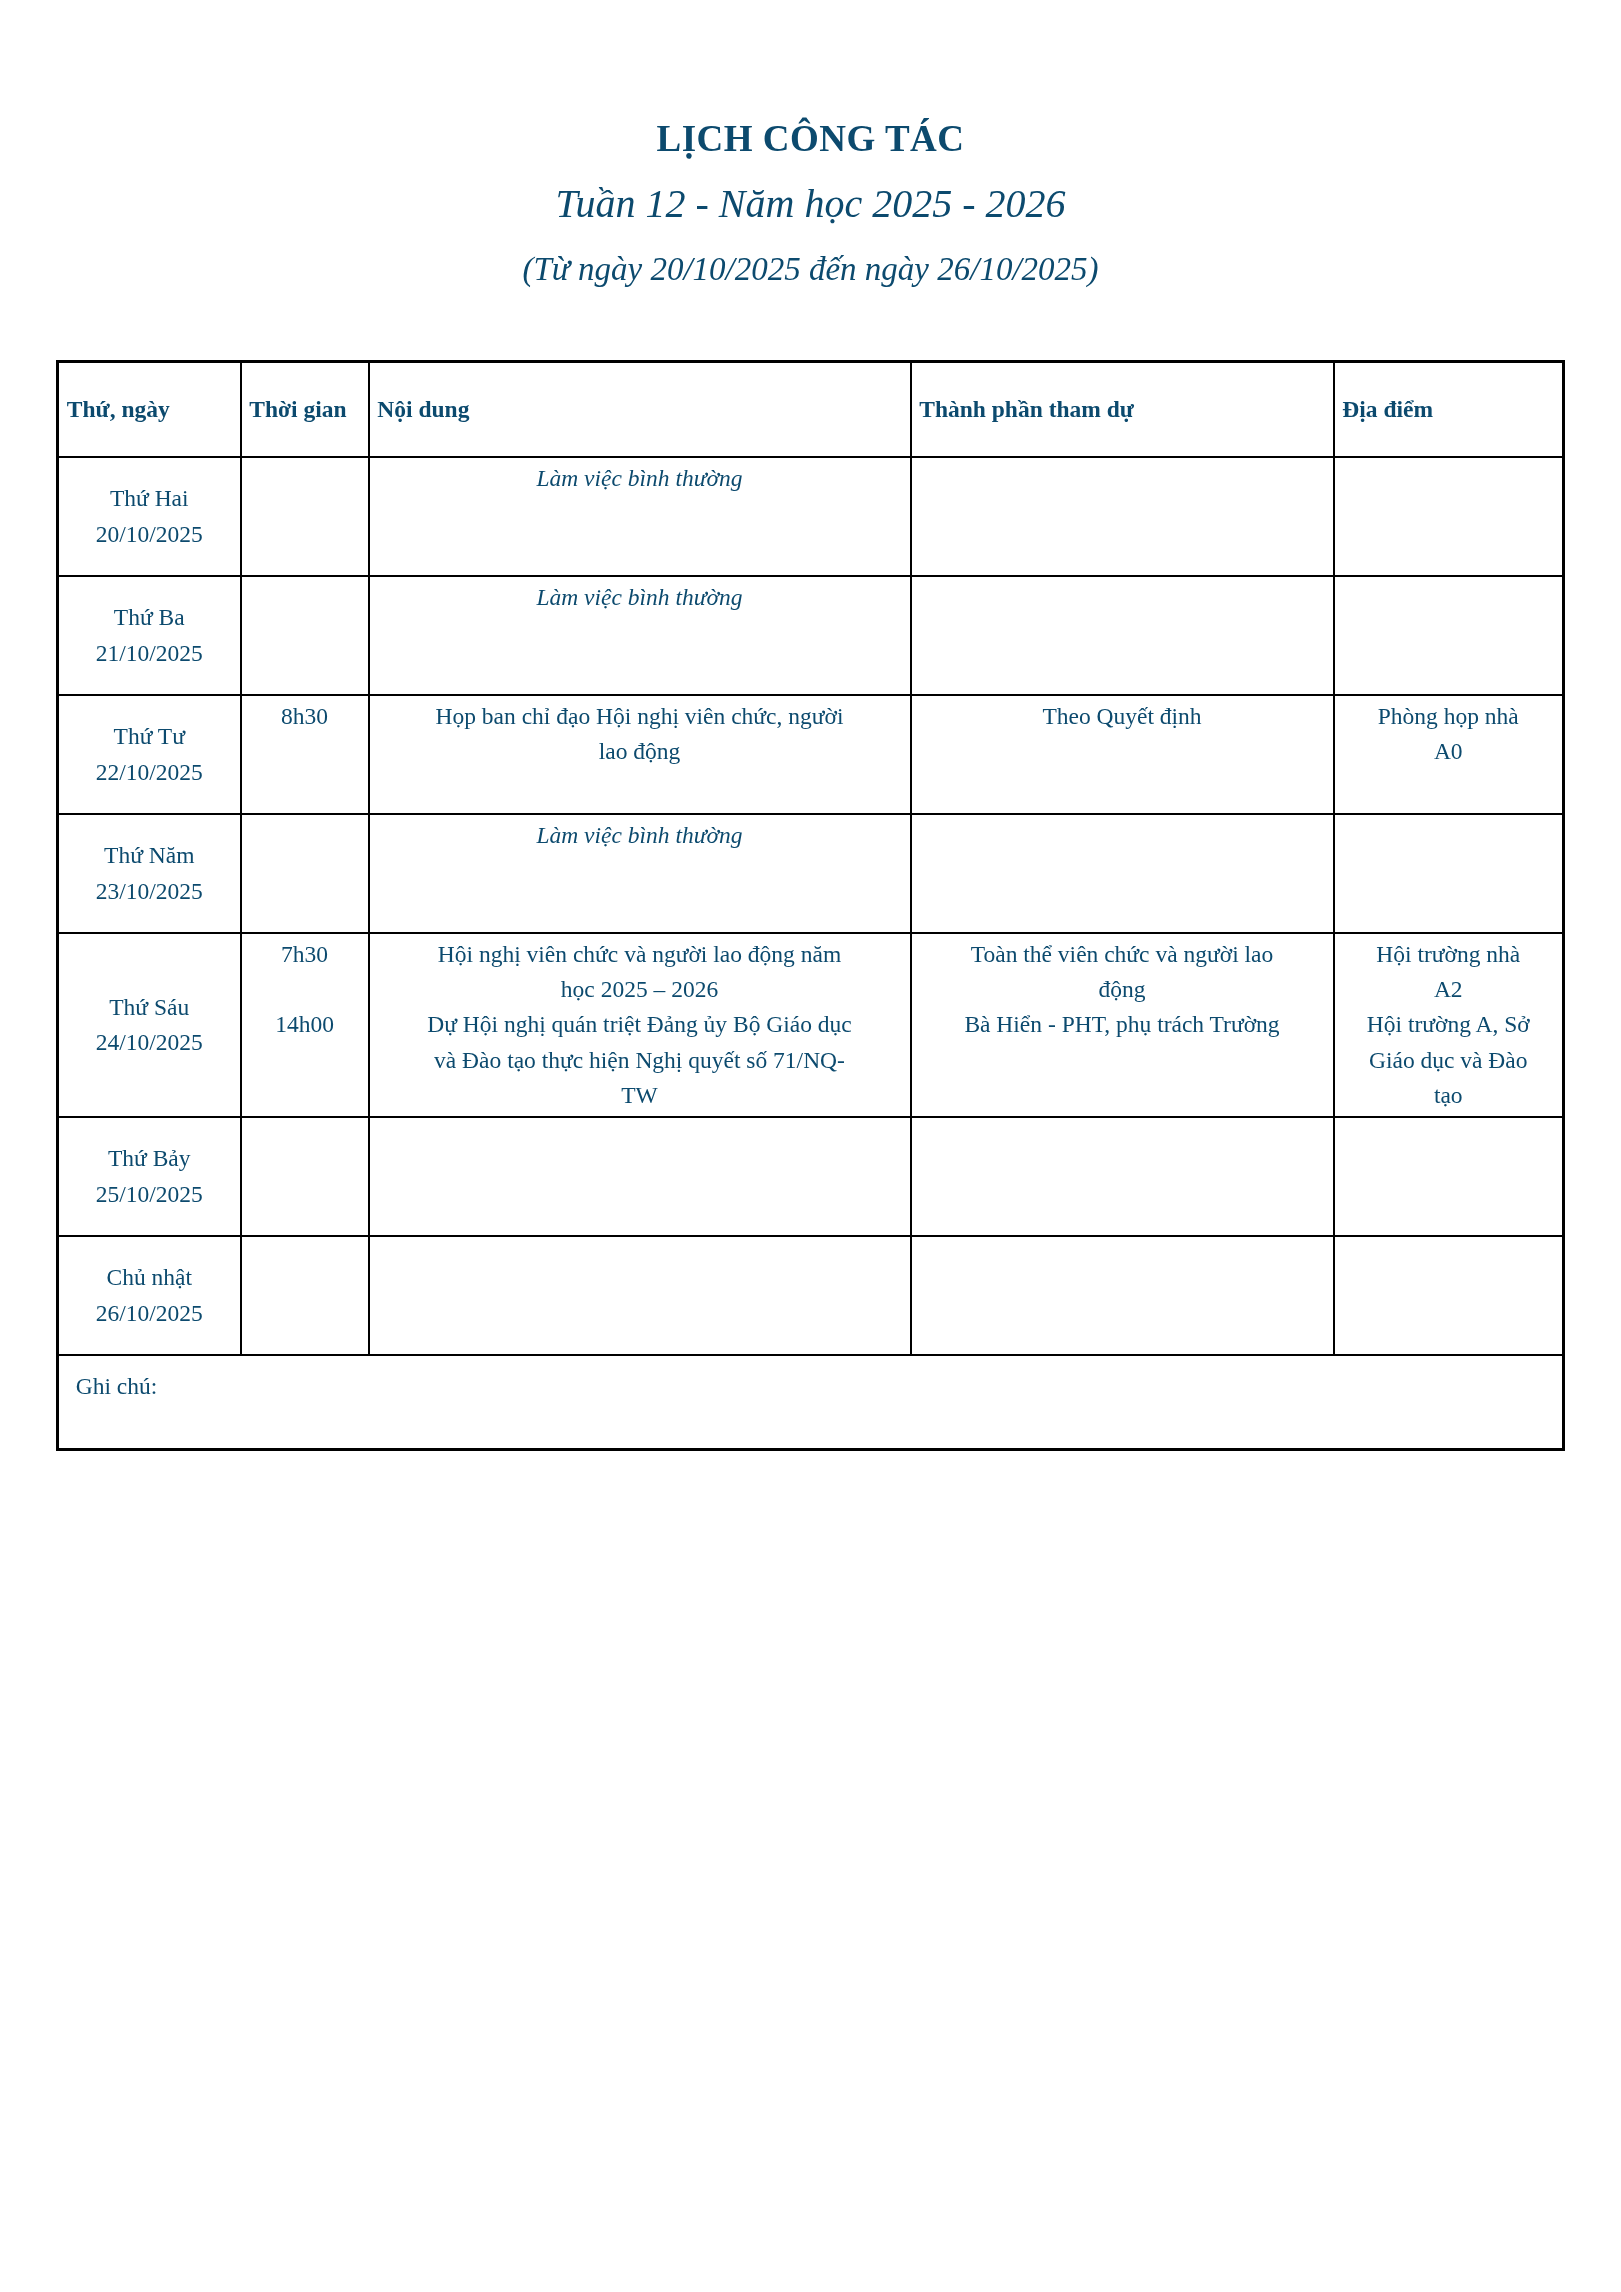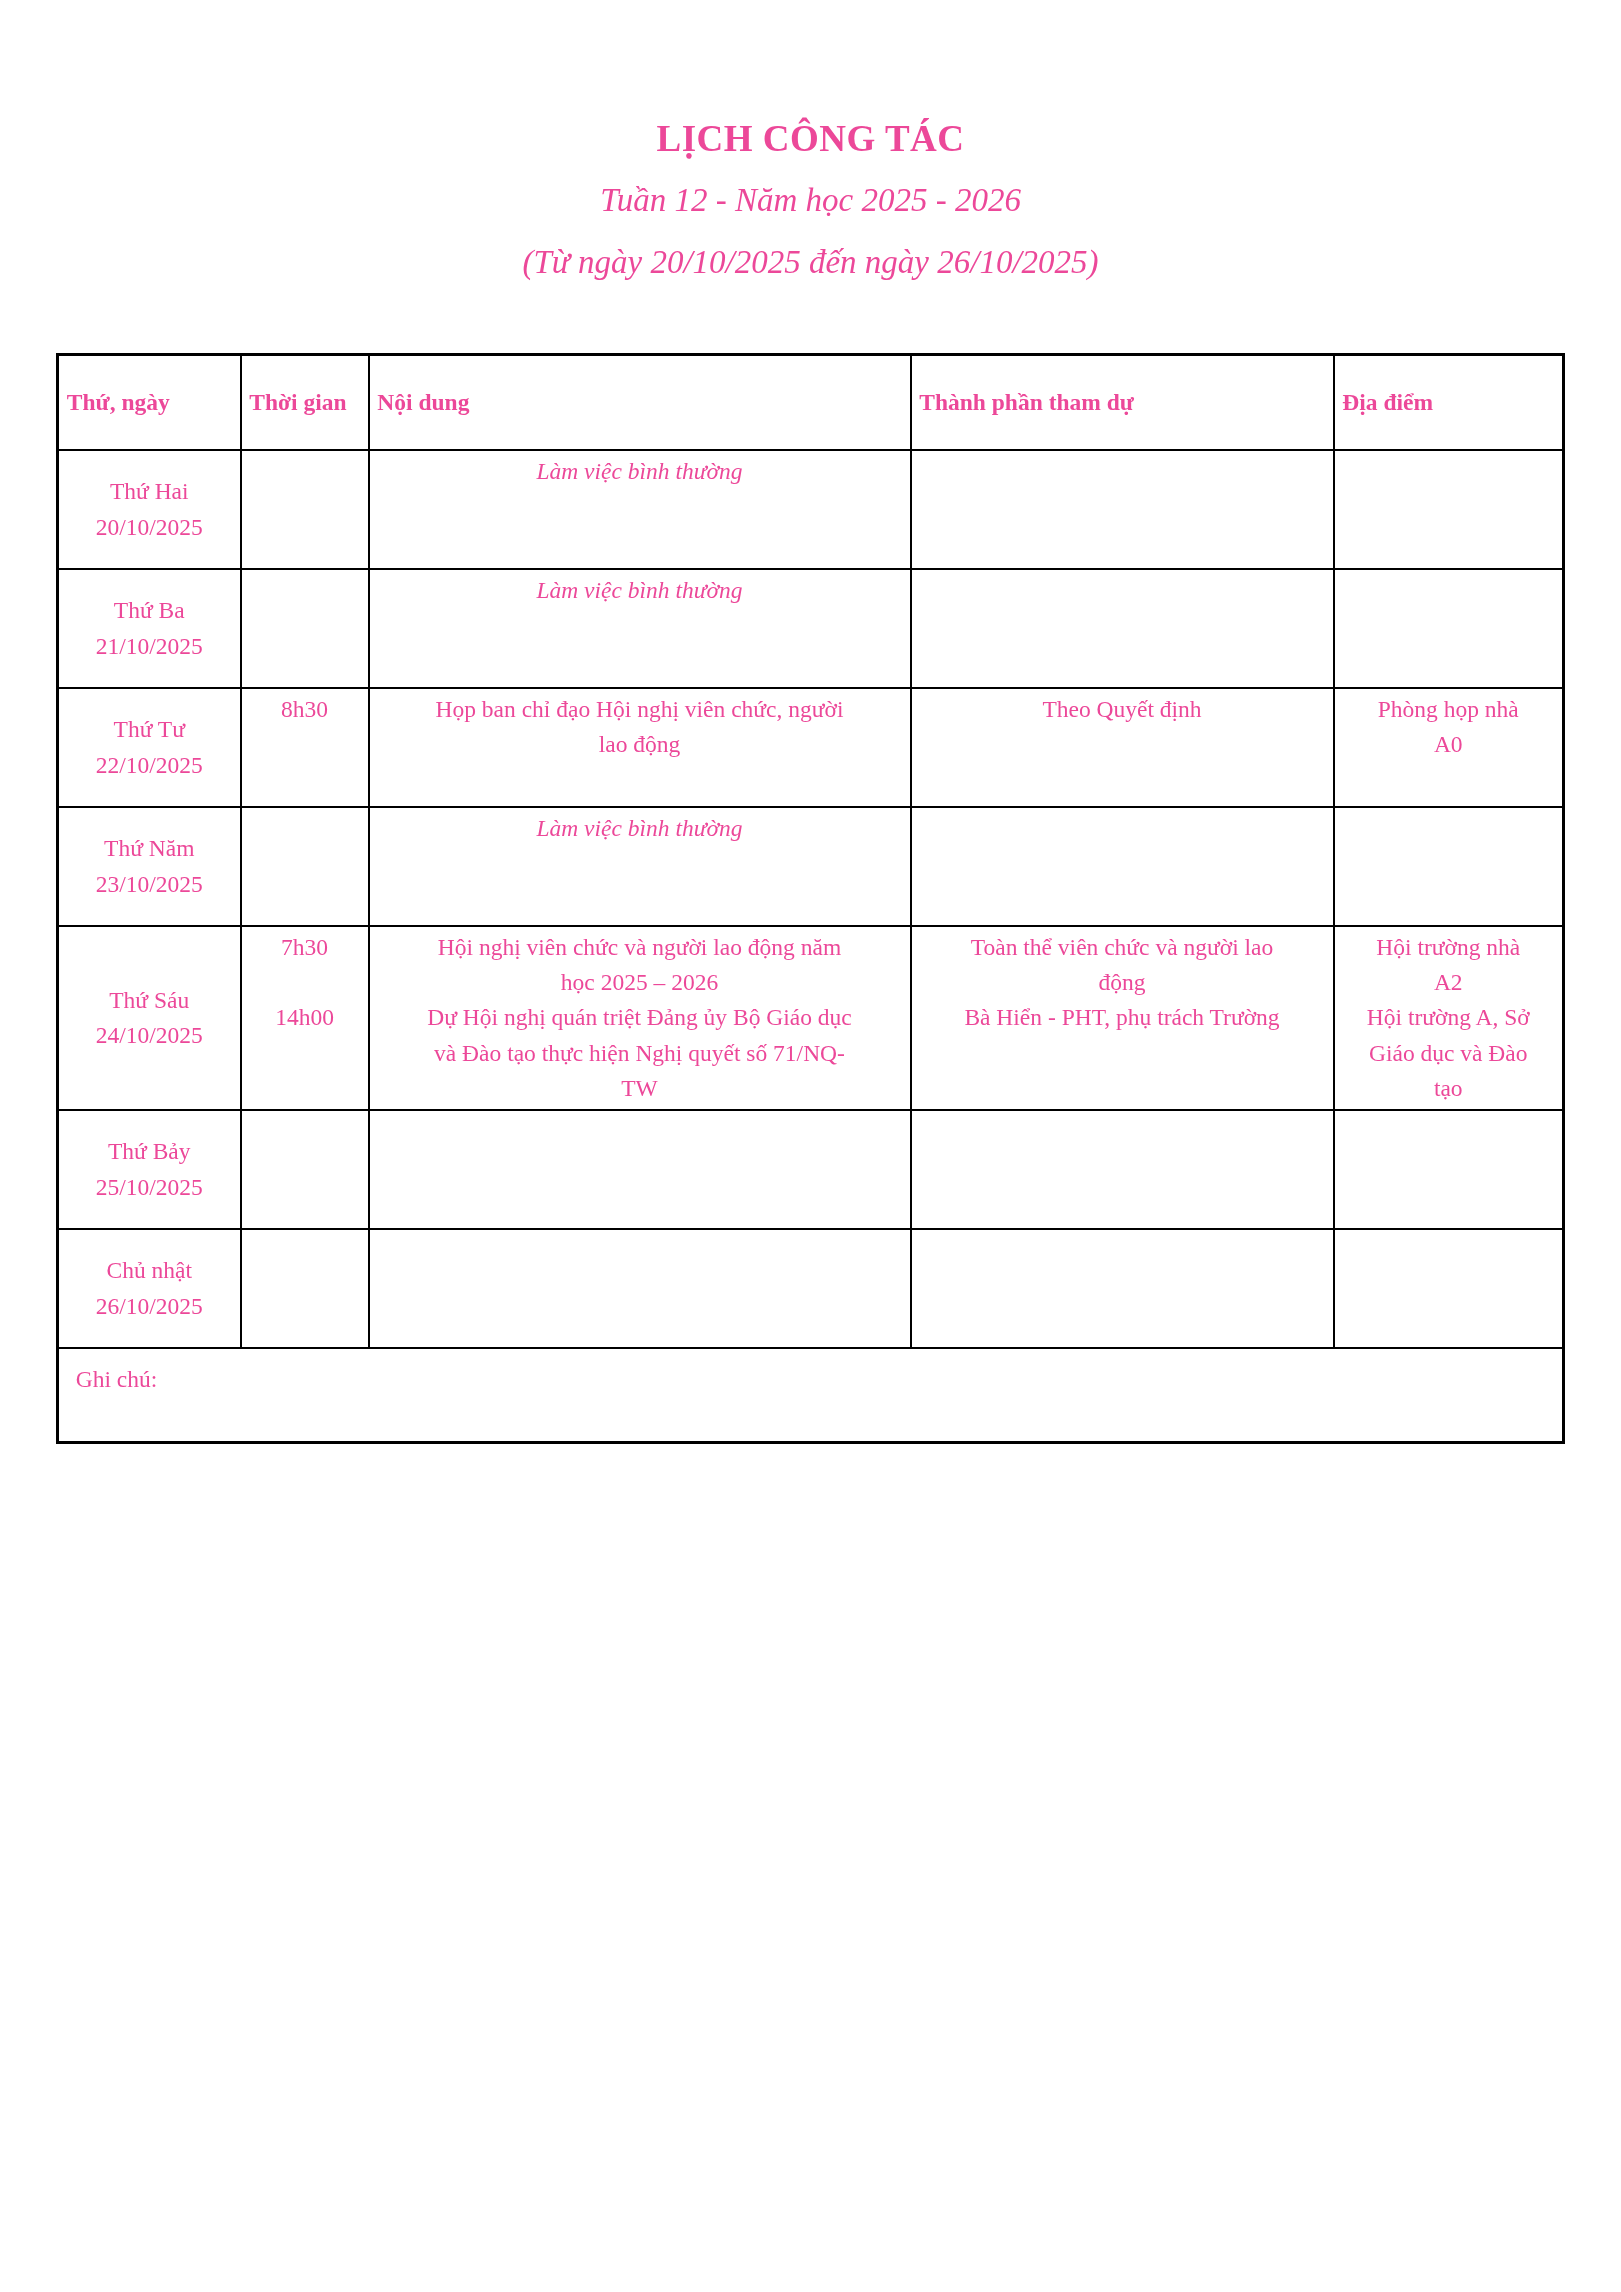--- a/index.html
+++ b/index.html
@@ -6,36 +6,36 @@
     margin: 0;
     padding: 0;
     background: #ffffff;
   }
   .page {
     position: relative;
     width: 1621px;
     height: 2293px;
     background: #ffffff;
     font-family: "Liberation Serif", "DejaVu Serif", serif;
-    color: #ec4899;
+    color: #0c4a6e;
     overflow: hidden;
   }
   .doc-header {
     padding-top: 120px;
     text-align: center;
   }
   .doc-title {
     font-size: 37px;
     font-weight: bold;
     line-height: 1.0;
     letter-spacing: 0.5px;
   }
   .doc-subtitle {
     margin-top: 26.5px;
-    font-size: 33px;
+    font-size: 40px;
     font-style: italic;
     line-height: 1.0;
   }
   .doc-daterange {
     margin-top: 29px;
     font-size: 33px;
     font-style: italic;
     line-height: 1.0;
   }
   table.schedule {

